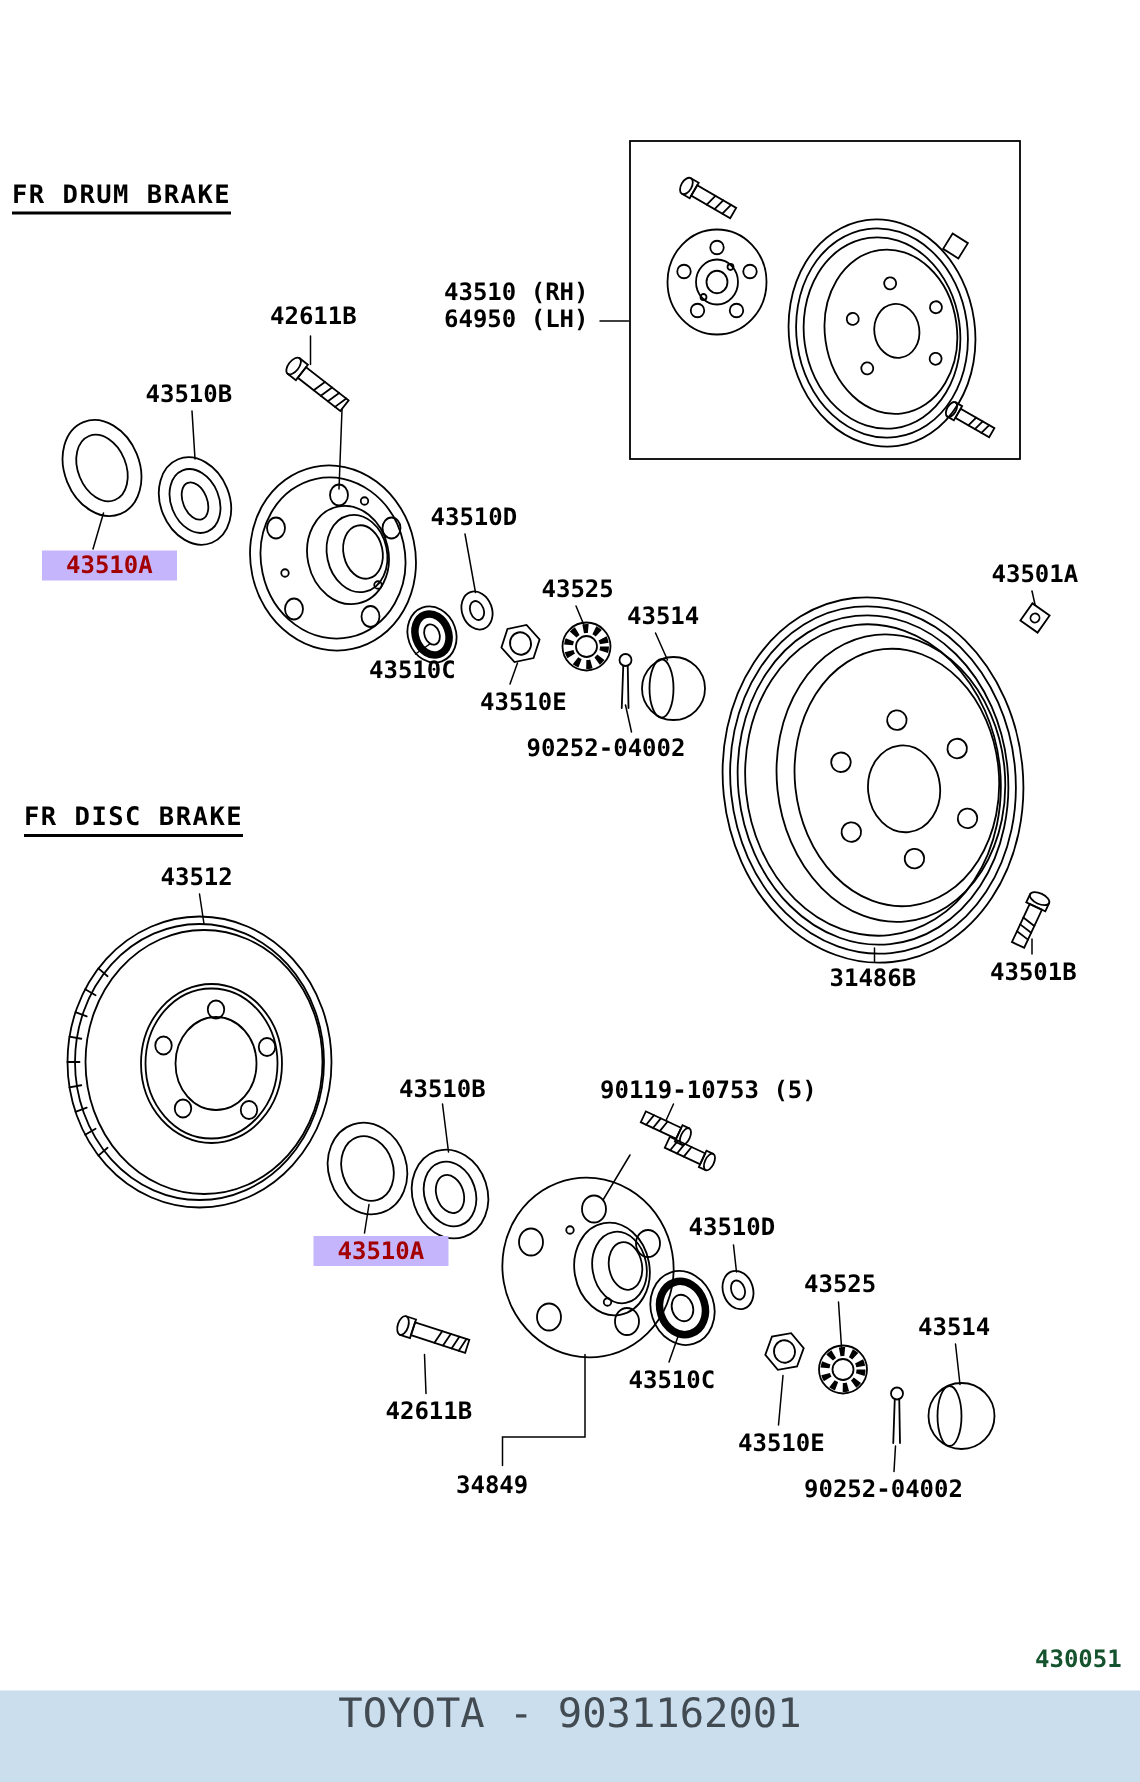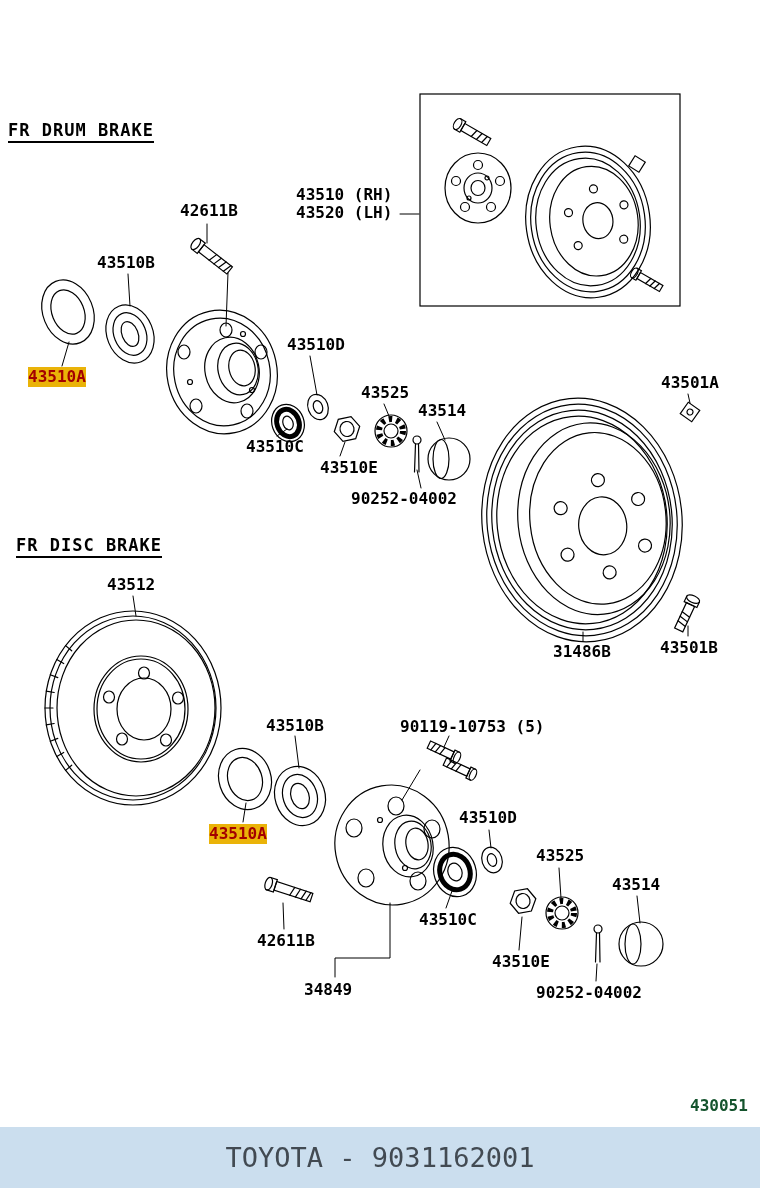--- a/index.html
+++ b/index.html
@@ -7,34 +7,34 @@
   #canvas {
     position:relative; width:760px; height:1188px; background:#ffffff;
     font-family:"DejaVu Sans Mono","Liberation Mono",monospace; overflow:hidden;
   }
   svg.drawing { position:absolute; left:0; top:0; }
   .part-label {
     position:absolute; font-size:16px; font-weight:bold; color:#000;
     white-space:nowrap; letter-spacing:0; line-height:1.1;
   }
   .part-label.hl {
-    background:#eab308; color:#a30000; padding:1px 0;
+    background:#c4b5fd; color:#a30000; padding:1px 16px;
   }
   .section-title {
     position:absolute; font-size:17px; font-weight:bold; color:#000;
     letter-spacing:1px; white-space:nowrap; border-bottom:2px solid #000;
     padding-bottom:1px;
   }
   .diagram-code {
     position:absolute; font-size:16px; font-weight:bold; color:#14532d;
   }
   .footer {
     position:absolute; left:0; top:1127px; width:760px; height:61px;
     background:#cbdeee; color:#424a52;
-    display:flex; align-items:center; justify-content:center; gap:66px;
+    display:flex; justify-content:center; gap:66px;
     font-size:27px; font-weight:normal;
   }
 </style>
 </head>
 <body>
 
 <div id="canvas">
 
   <svg class="drawing" width="760" height="1188" viewBox="0 0 760 1188">
     <g stroke="#000" fill="none" stroke-width="1.2" stroke-linecap="round">
@@ -301,21 +301,21 @@
         <path d="M637,896 L640,923"></path>
       </g>
     </g>
   </svg>
 
   <div class="section-title" style="left:8px; top:120px;">FR DRUM BRAKE</div>
   <div class="section-title" style="left:16px; top:535px;">FR DISC BRAKE</div>
 
   <div class="part-label" style="left:180px; top:202px;">42611B</div>
   <div class="part-label" style="left:296px; top:186px;">43510 (RH)</div>
-  <div class="part-label" style="left:296px; top:204px;">43520 (LH)</div>
+  <div class="part-label" style="left:296px; top:204px;">64950 (LH)</div>
   <div class="part-label" style="left:97px; top:254px;">43510B</div>
   <div class="part-label hl" style="left:28px; top:367px;">43510A</div>
   <div class="part-label" style="left:287px; top:336px;">43510D</div>
   <div class="part-label" style="left:361px; top:384px;">43525</div>
   <div class="part-label" style="left:418px; top:402px;">43514</div>
   <div class="part-label" style="left:661px; top:374px;">43501A</div>
   <div class="part-label" style="left:246px; top:438px;">43510C</div>
   <div class="part-label" style="left:320px; top:459px;">43510E</div>
   <div class="part-label" style="left:351px; top:490px;">90252-04002</div>
   <div class="part-label" style="left:107px; top:576px;">43512</div>

